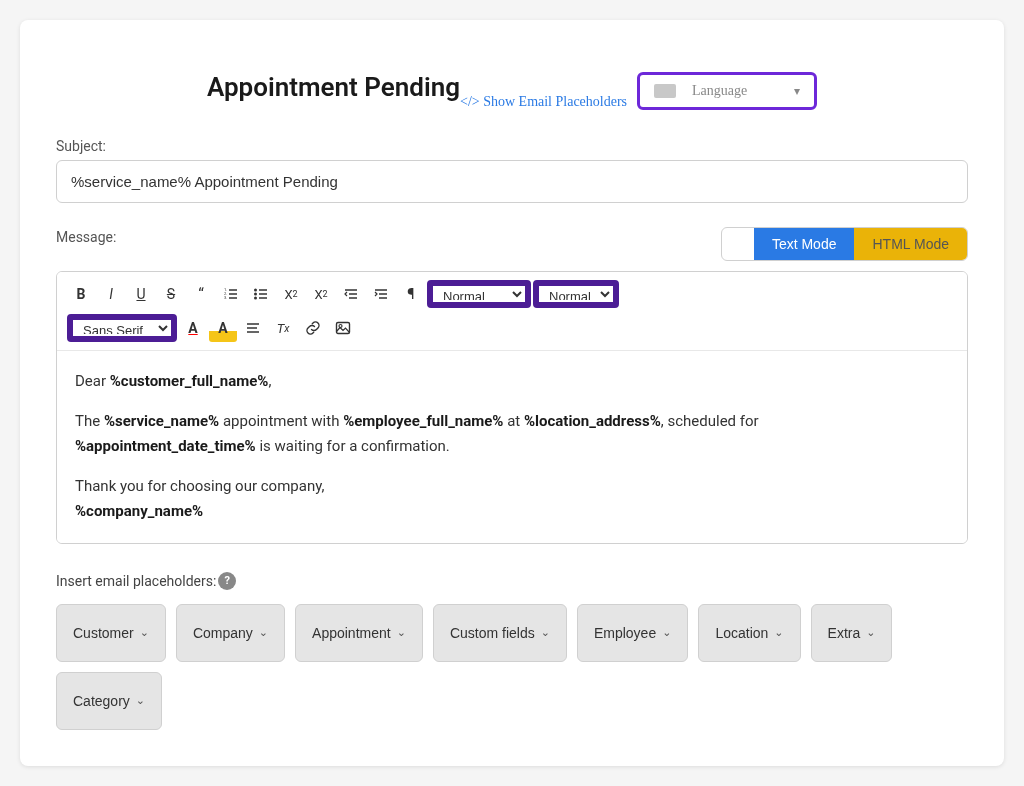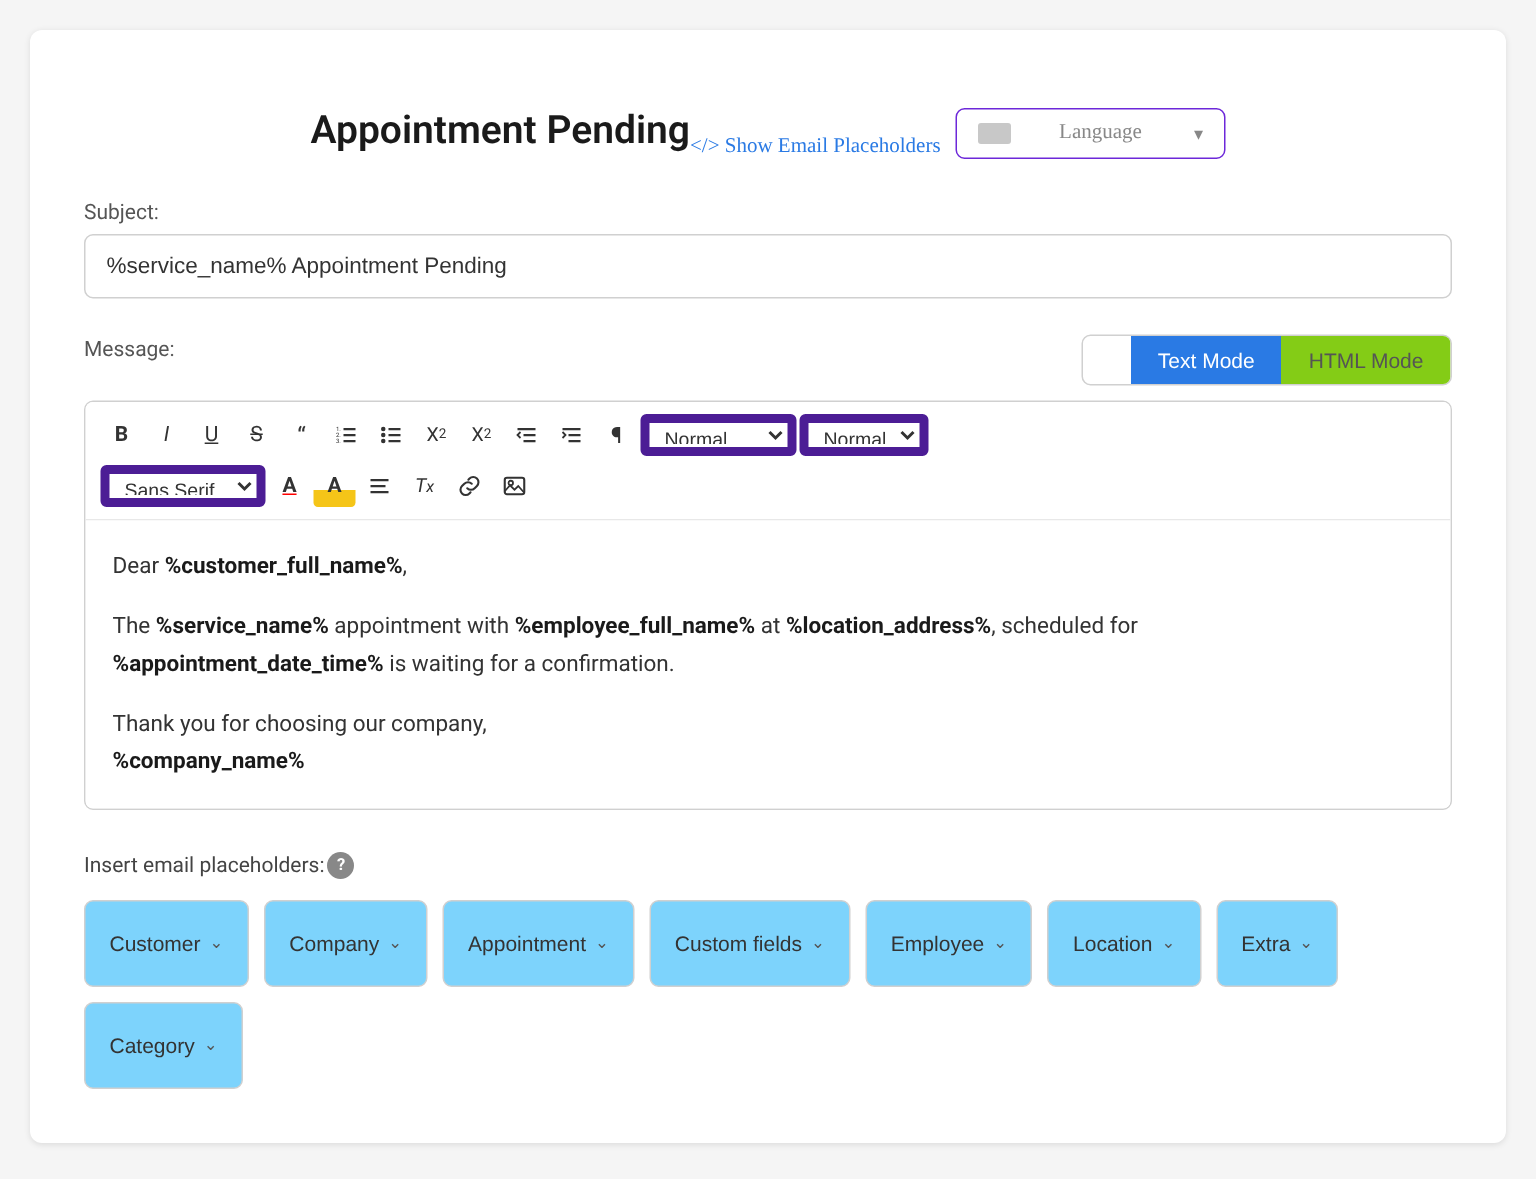--- a/index.html
+++ b/index.html
@@ -41,22 +41,22 @@
     .show-placeholders-link {
       color: #2a7ae4;
       font-size: 14px;
       font-weight: 500;
       text-decoration: none;
       cursor: pointer;
     }
     .language-dropdown {
       display: flex;
       align-items: center;
-      gap: 24px;
-      border: 1px solid #6d28d9;
+      gap: 8px;
+      border: 3px solid #6d28d9;
       border-radius: 6px;
       padding: 8px 14px;
       font-size: 14px;
       color: #888;
       cursor: pointer;
       background: #fff;
       min-width: 180px;
       justify-content: space-between;
     }
     .language-dropdown .lang-flag {
@@ -96,21 +96,21 @@
       display: flex;
       border: 1px solid #d0d0d0;
       border-radius: 6px;
       overflow: hidden;
     }
     .mode-btn {
       padding: 8px 18px;
       font-size: 14px;
       cursor: pointer;
       border: none;
-      background: #84cc16;
+      background: #eab308;
       color: #555;
     }
     .mode-btn.active {
       background: #2a7ae4;
       color: #fff;
       margin-left: 32px;
     }
 
     .editor-wrapper {
       border: 1px solid #d0d0d0;
@@ -203,21 +203,21 @@
     }
     .placeholder-btn {
       display: inline-flex;
       align-items: center;
       gap: 6px;
       border: 1px solid #d0d0d0;
       border-radius: 6px;
       padding: 20px 16px;
       font-size: 14px;
       color: #333;
-      background: #7dd3fc;
+      background: #e5e5e5;
       cursor: pointer;
       white-space: nowrap;
     }
     .placeholder-btn .chevron { font-size: 11px; color: #555; }
   </style>
 </head>
 <body>
 
 <div class="container">
   

